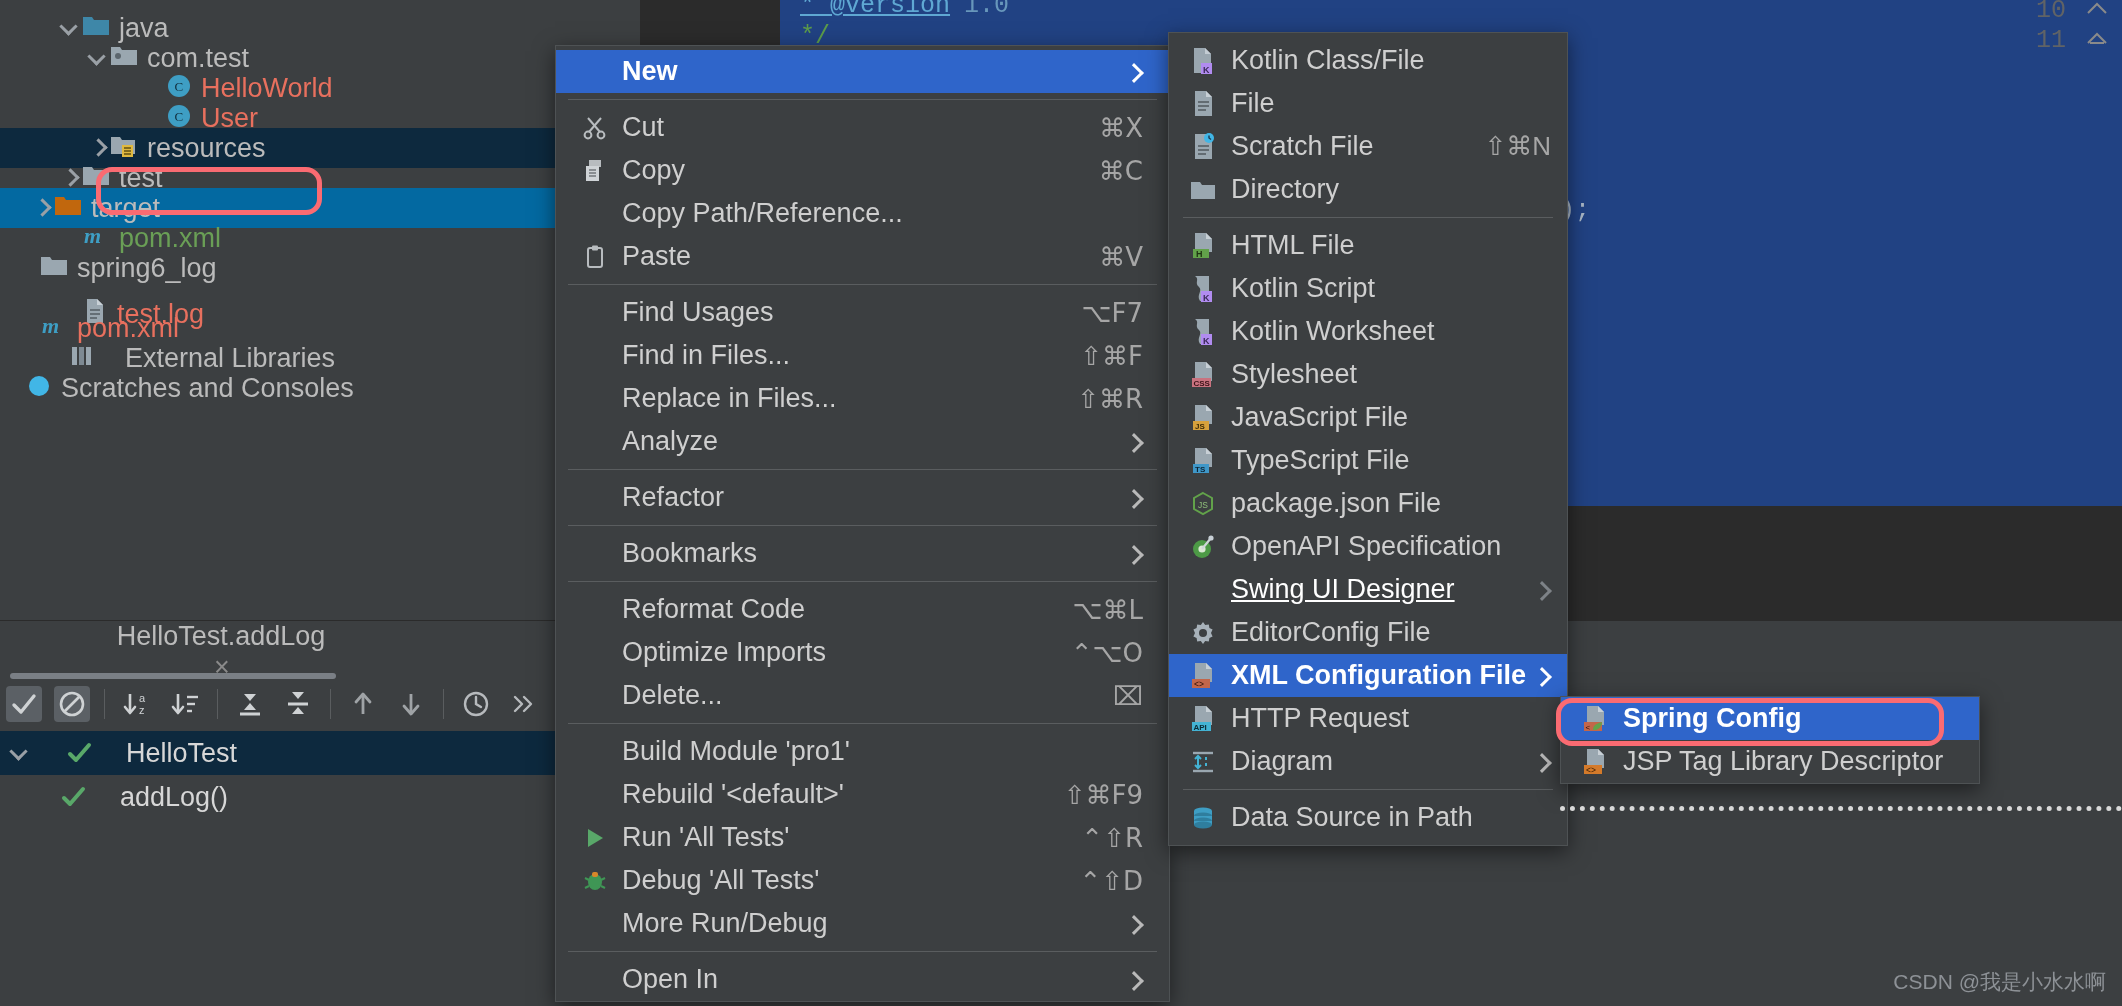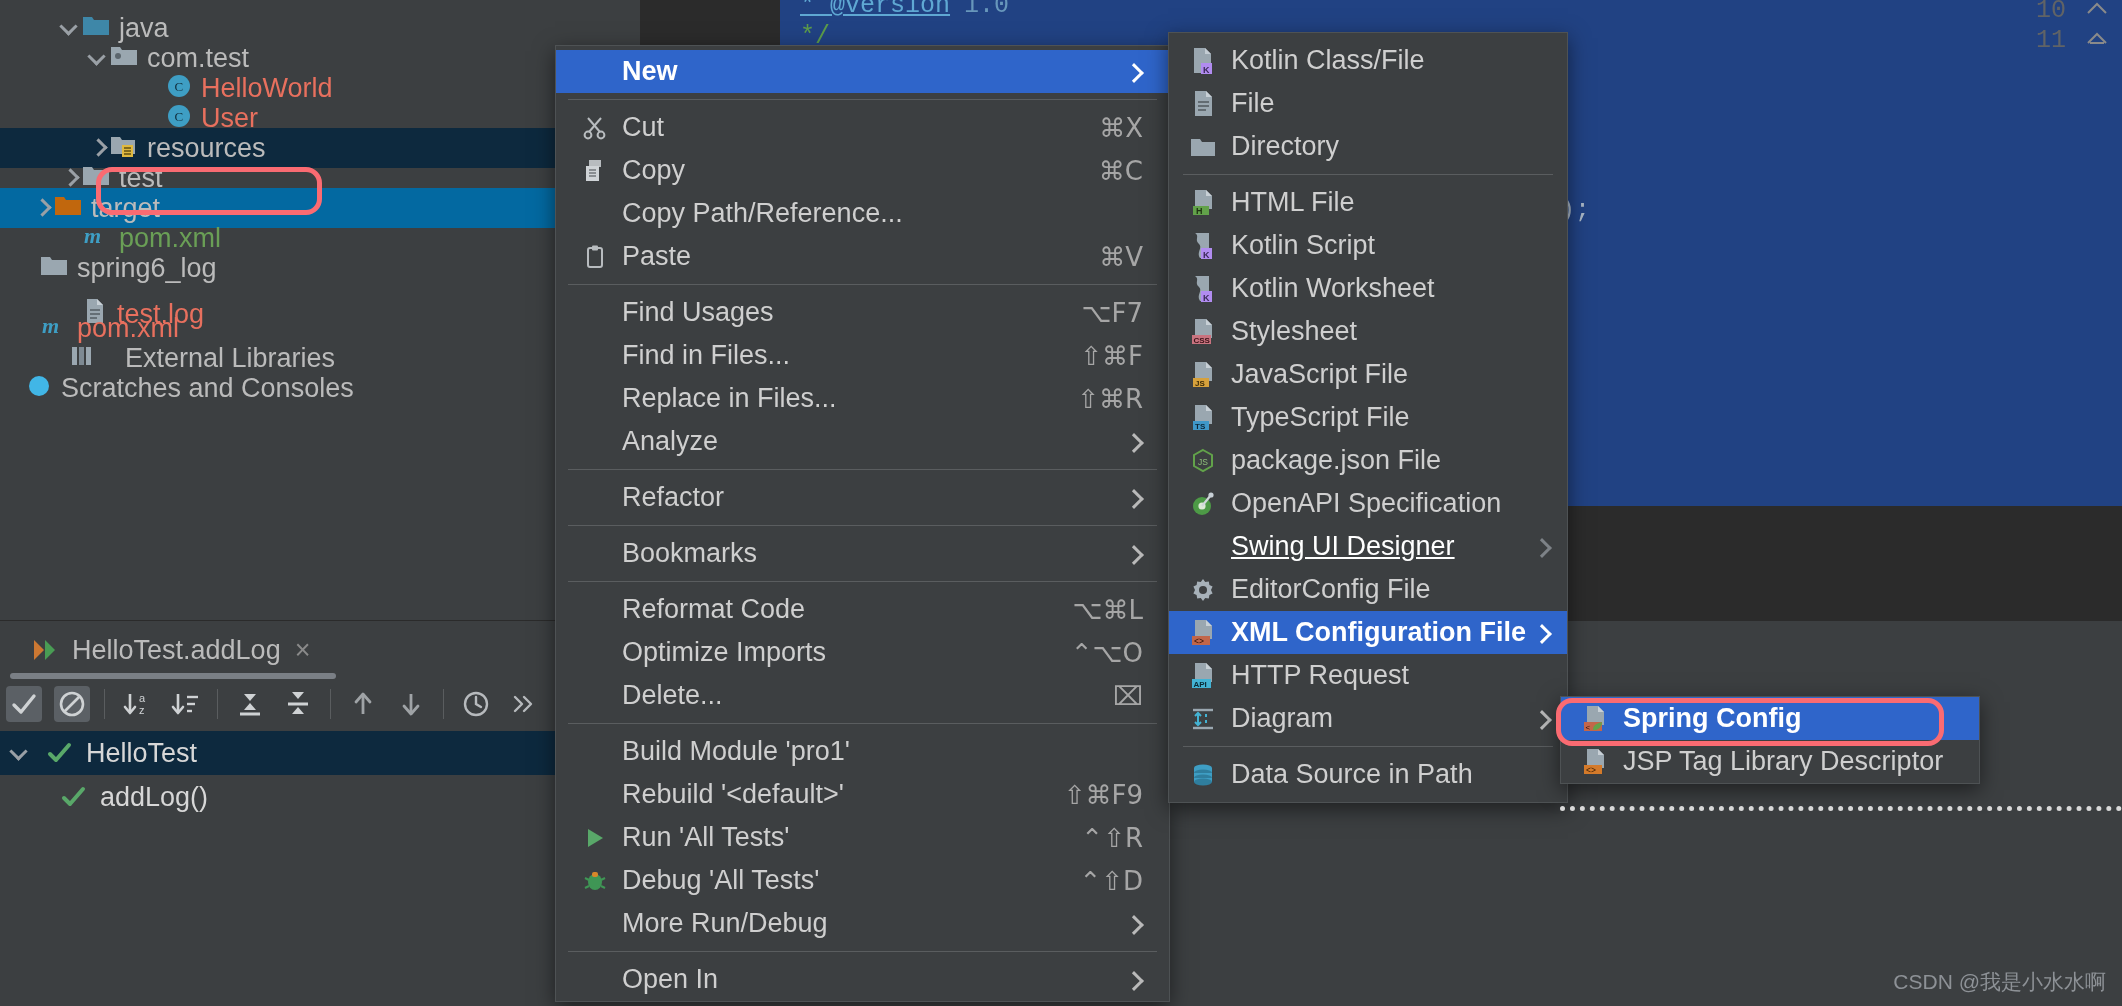--- a/index.html
+++ b/index.html
@@ -72,41 +72,41 @@
   .chev.down::before { transform: rotate(45deg); left: 6px; top: 5px; }
   .ic { flex: 0 0 auto; margin-right: 9px; display: inline-block; }
 
   
   .runner {
     position: absolute; left: 0; top: 620px; width: 640px; height: 386px;
     background: #3c3f41; border-top: 1px solid #2b2b2b;
   }
   .runner-tab {
     position: absolute; left: 0; top: 0; width: 400px; height: 58px;
-    display: flex; align-items: center; padding-left: 30px;
+    display: flex; align-items: center; padding-left: 30px; flex-direction: column;
   }
   .runner-tab-label { font-size: 27px; color: #bbbbbb; margin-left: 12px; }
   .tab-close { margin-left: 14px; color: #8a8a8a; font-size: 27px; }
   .tab-underline {
     position: absolute; left: 10px; top: 52px; width: 326px; height: 6px;
     background: #7a7f85; border-radius: 3px;
   }
   .runner-toolbar {
     position: absolute; left: 0; top: 60px; width: 640px; height: 46px;
     display: flex; align-items: center; gap: 0px;
   }
   .tb-btn {
     width: 36px; height: 36px; margin: 0 6px; position: relative;
     display: flex; align-items: center; justify-content: center;
   }
   .tb-btn.active { background: #5b6065; border-radius: 4px; }
   .tb-sep { width: 1px; height: 30px; background: #5a5d5f; margin: 0 8px; }
   .runner-row {
     position: absolute; left: 0; width: 640px; height: 44px;
-    display: flex; align-items: center;
+    display: flex; align-items: center; gap: 20px;
   }
   .runner-row.sel { background: #0d293e; }
   .runner-label { font-size: 27px; color: #d7d7d7; }
   .runner-time {
     position: absolute; right: 14px; font-size: 24px; color: #9a9a9a;
   }
 
   
   .ctx-menu {
     position: absolute; left: 555px; top: 45px; width: 615px;
@@ -620,20 +620,37 @@
             <g stroke="#50585e" stroke-width="1.5">
               <line x1="8" y1="12" x2="19" y2="12"></line>
               <line x1="8" y1="16" x2="19" y2="16"></line>
               <line x1="8" y1="20" x2="16" y2="20"></line>
             </g>
           </svg>
       </span>
       <span class="nm-label">File</span>
     </div>
 
+    <div class="nm">
+      <span class="nm-icon">
+        <svg width="26" height="28" viewBox="0 0 26 28">
+            <path d="M5 1 H16 L22 7 V26 H5 Z" fill="#9aa7b0"></path>
+            <path d="M16 1 L22 7 H16 Z" fill="#c8d0d6"></path>
+            <g stroke="#50585e" stroke-width="1.5">
+              <line x1="8" y1="13" x2="19" y2="13"></line>
+              <line x1="8" y1="17" x2="19" y2="17"></line>
+              <line x1="8" y1="21" x2="16" y2="21"></line>
+            </g>
+            <circle cx="19" cy="5" r="5" fill="#41b6e6"></circle>
+            <path d="M19 2.5 V5 L21 6.5" stroke="#1c3a52" stroke-width="1.4" fill="none"></path>
+          </svg>
+      </span>
+      <span class="nm-label">Scratch File</span>
+      <span class="nm-shortcut">⇧⌘N</span>
+    </div>
 
     <div class="nm">
       <span class="nm-icon">
         <svg width="28" height="24" viewBox="0 0 28 24">
             <path d="M2 4 H11 L13 7 H26 V21 H2 Z" fill="#9aa7b0"></path>
           </svg>
       </span>
       <span class="nm-label">Directory</span>
     </div>
 

